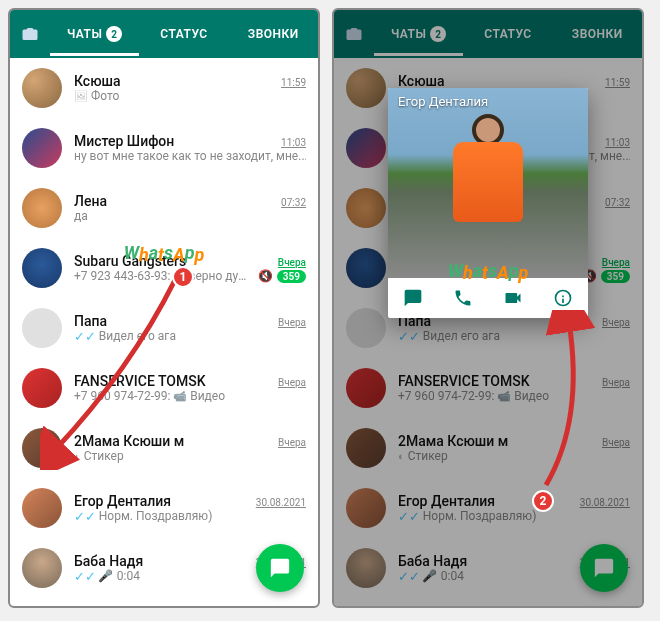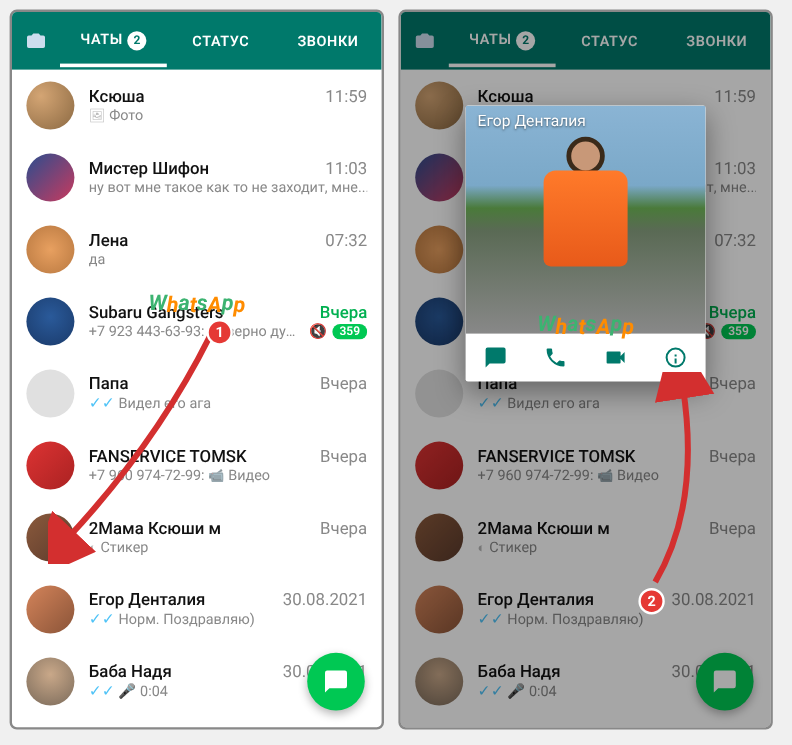--- a/index.html
+++ b/index.html
@@ -18,21 +18,21 @@
   .avatar.c3 { background: radial-gradient(circle,#e8a060,#b87840); }
   .avatar.c4 { background: radial-gradient(circle at 50% 40%, #2a5a9a,#1a3a6a); }
   .avatar.c5 { background: #e0e0e0; }
   .avatar.c6 { background: linear-gradient(135deg,#d33,#a22); }
   .avatar.c7 { background: linear-gradient(135deg,#8b5a3c,#5a3a2c); }
   .avatar.c8 { background: linear-gradient(135deg,#d4845a,#8a5438); }
   .avatar.c9 { background: radial-gradient(circle at 50% 35%,#c9a889,#7a6a5a); }
   .chat-body { flex:1; min-width:0; }
   .chat-top { display:flex; justify-content:space-between; align-items:baseline;gap:40px; }
   .chat-name { font-size:14px; font-weight:500; color:#111; white-space:nowrap; overflow:hidden; text-overflow:ellipsis; }
-  .chat-time { font-size:14px; color:#888; flex-shrink:0; margin-left:6px; }
+  .chat-time { font-size:10px; color:#888; flex-shrink:0; margin-left:6px;text-decoration:underline; }
   .chat-time.green { color:#00b050; font-weight:500; }
   .chat-preview { font-size:12px; color:#888; white-space:nowrap; overflow:hidden; text-overflow:ellipsis; display:flex; align-items:center; gap:3px; }
   .ticks { color:#4fc3f7; font-size:13px; }
   .mini-icon { opacity:.6; font-size:11px; }
   .unread-badge { background:#00c853; color:#fff; border-radius:10px; padding:1px 6px; font-size:10px; font-weight:600; }
   .mute-row { display:flex; align-items:center; gap:4px; }
   .mute { color:#aaa; font-size:12px; }
   .fab { position:absolute; right:14px; bottom:14px; width:48px; height:48px; border-radius:50%; background:#00c853; display:flex; align-items:center; justify-content:center; box-shadow:0 3px 8px rgba(0,0,0,.3); }
   .fab svg { fill:#fff; }
   .overlay { position:absolute; inset:0; background:rgba(0,0,0,.35); display:flex; align-items:flex-start; justify-content:center; padding-top:78px; }

